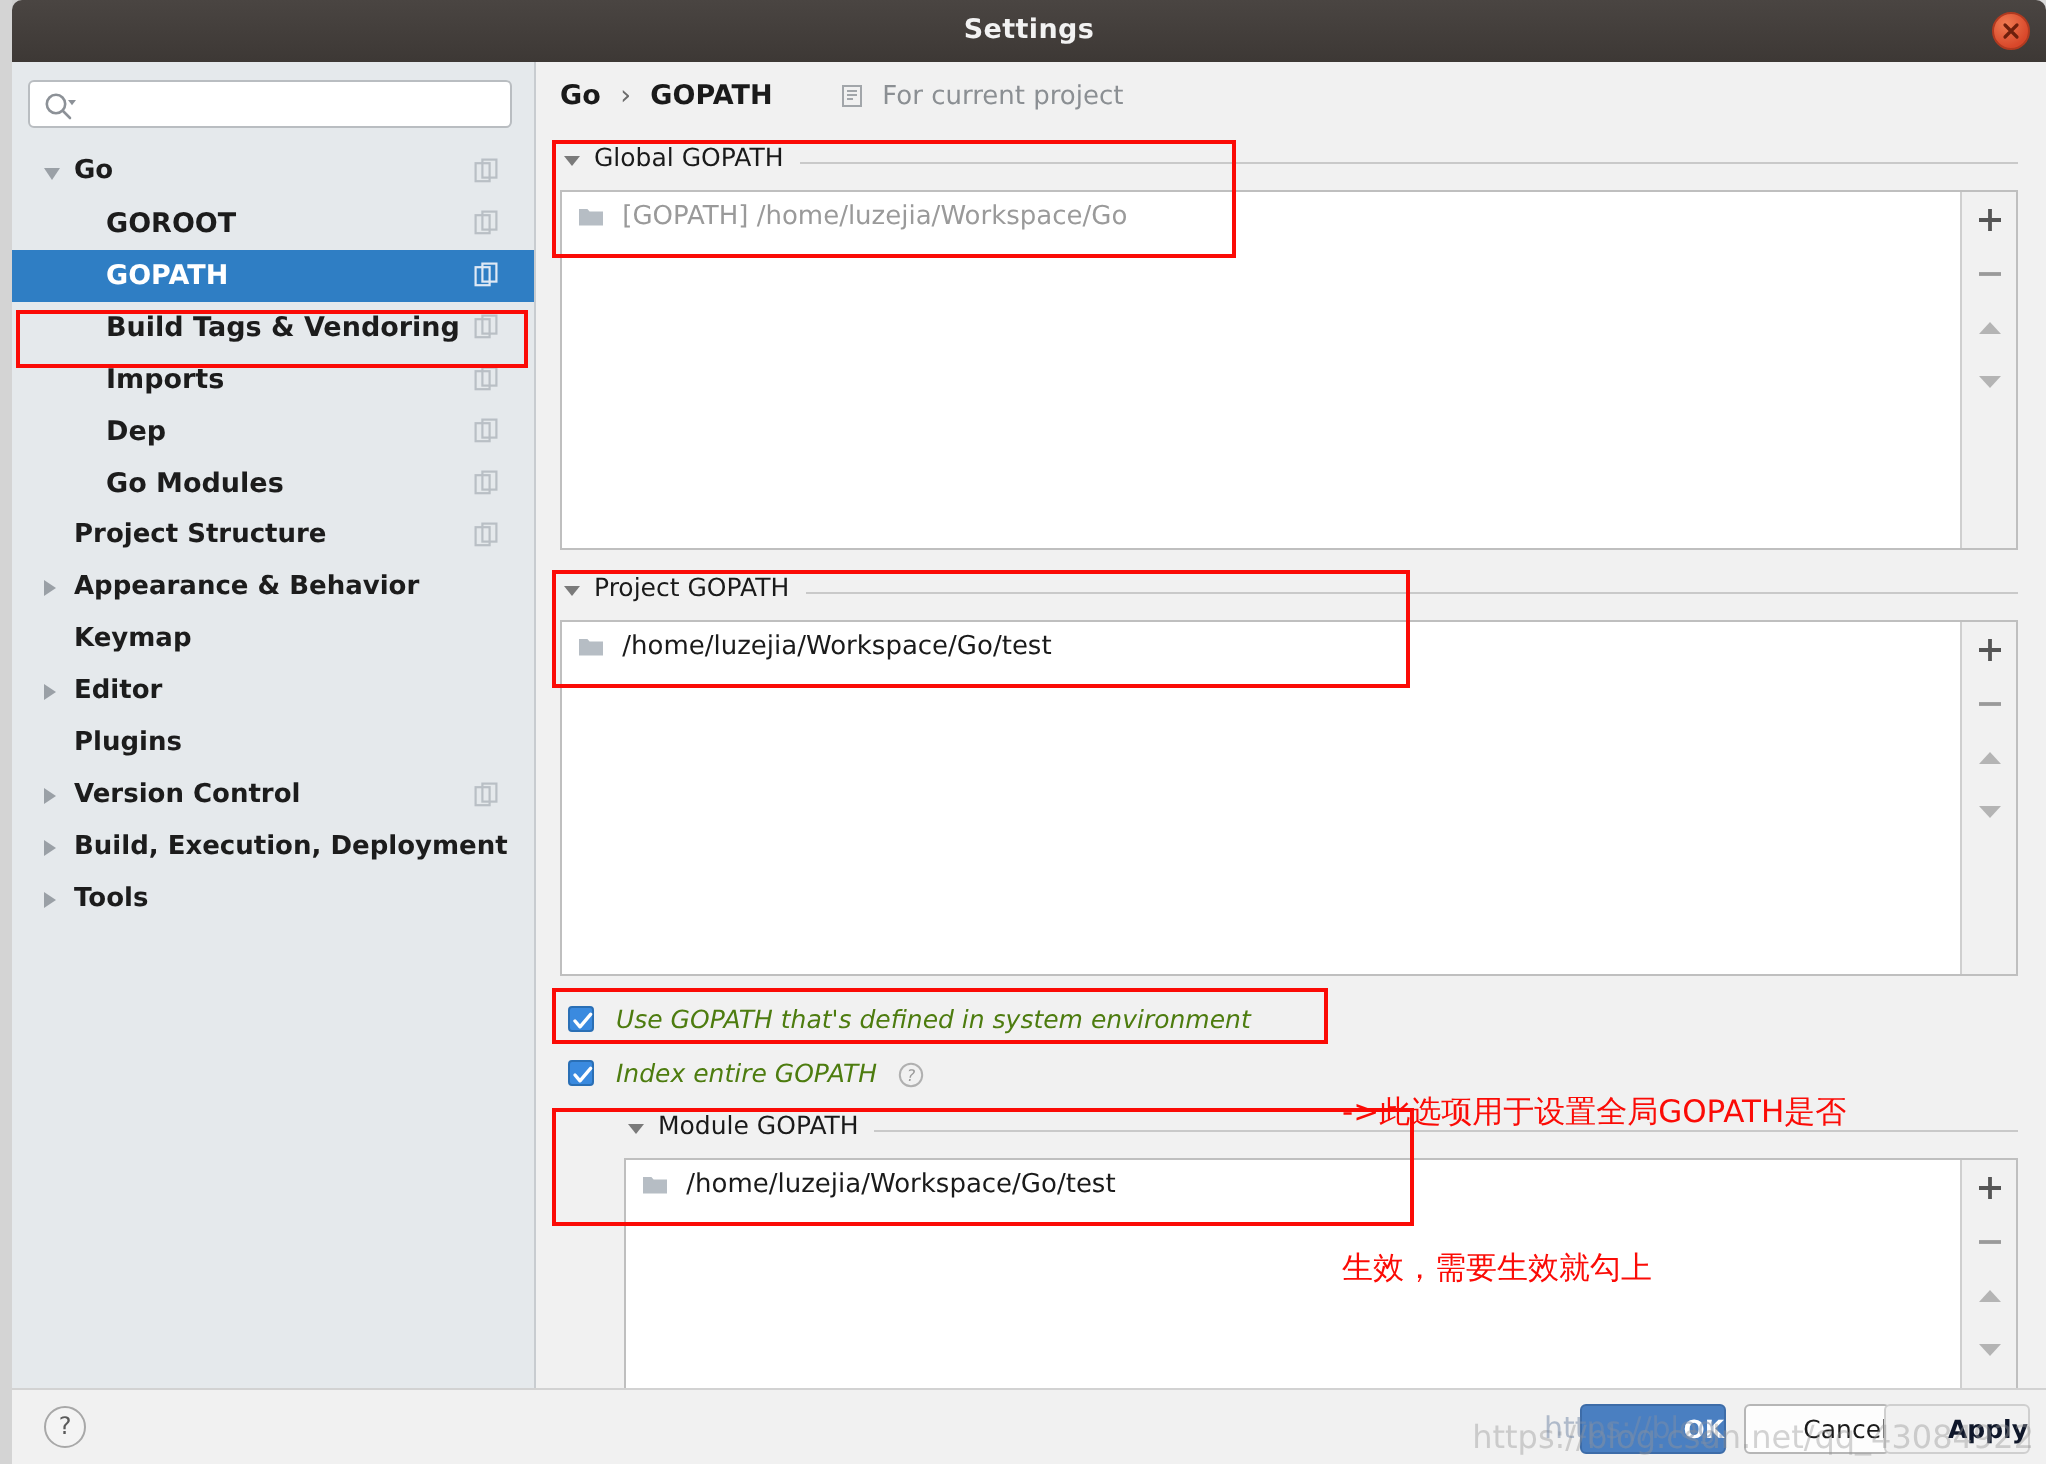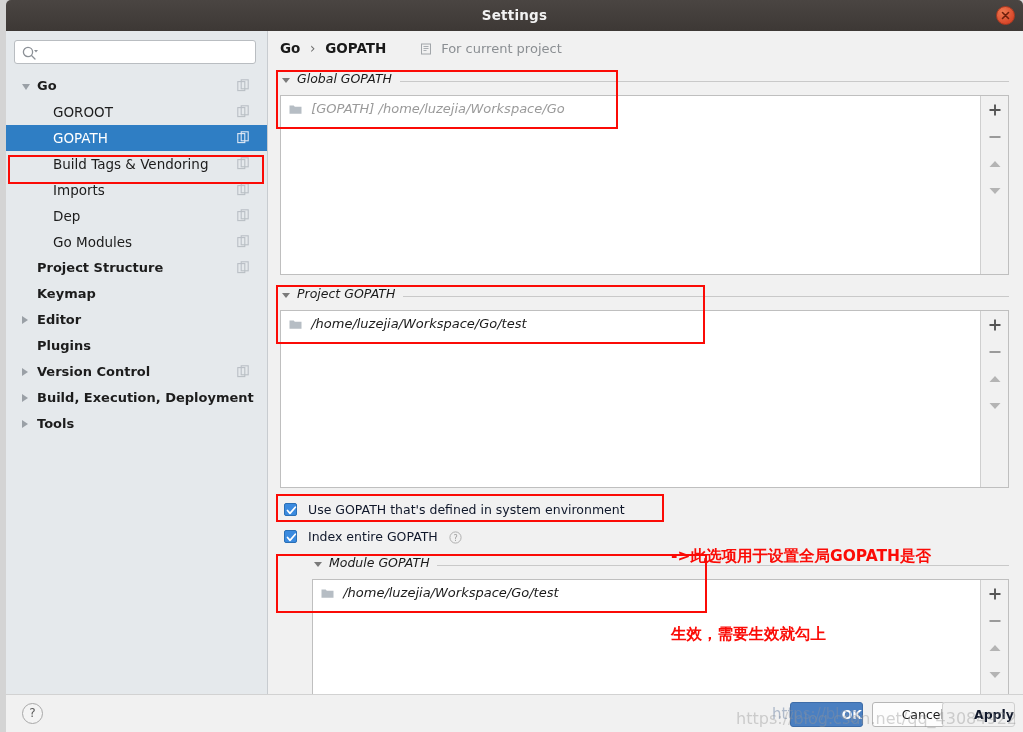--- a/index.html
+++ b/index.html
@@ -88,21 +88,21 @@
     border-top: 6px solid #9aa0a6;
     border-left: 4.5px solid transparent;
     border-right: 4.5px solid transparent;
     top: 11px;
   }
   .tree-label {
     position: absolute; top: 0;
     font-size: 13px; color: #1c1c1c;
   }
   .lvl0 .tree-label { left: 31px; font-weight: bold; }
-  .lvl1 .tree-label { left: 47px; font-weight: normal; font-size: 13.5px; }
+  .lvl1 .tree-label { left: 47px; font-weight: bold; font-size: 13.5px; }
   .copy-icon {
     position: absolute; right: 16px; top: 6px;
     width: 14px; height: 14px;
   }
   .tree-row.selected {
     background: #2f7ec4;
   }
   .tree-row.selected .tree-label { color: #ffffff; }
 
   
@@ -126,21 +126,21 @@
   .crumb-sep { color: #6b6b6b; font-weight: normal; padding: 0 5px; }
   .for-project {
     position: absolute; left: 152px; top: 10px;
     font-size: 13px; color: #8b8f93; white-space: nowrap;
   }
   .for-project .pj-icon {
     display: inline-block; vertical-align: -2px; margin-right: 5px;
   }
 
   
-  .group { position: absolute; left: 12px; right: 14px; font-style: italic; }
+  .group { position: absolute; left: 12px; right: 14px; }
   .group-head { position: relative; height: 20px; }
   .group-arrow {
     position: absolute; left: 2px; top: 7px;
     width: 0; height: 0;
     border-top: 5px solid #7a7a7a;
     border-left: 4px solid transparent;
     border-right: 4px solid transparent;
   }
   .group-title {
     position: absolute; left: 17px; top: 0;
@@ -173,21 +173,21 @@
     background: #f1f1f1; border-left: 1px solid #cfcfcf;
   }
   .tb-btn {
     position: relative; width: 28px; height: 27px; cursor: pointer;
   }
   .tb-btn svg { position: absolute; left: 50%; top: 50%; transform: translate(-50%,-50%); }
 
   
   .cb-row {
     position: absolute; height: 22px; line-height: 22px;
-    font-size: 12.5px; color: #0f172a; white-space: nowrap;
+    font-size: 12.5px; color: #4d7c0f; white-space: nowrap; font-style: italic;
   }
   .cbox {
     display: inline-block; width: 13px; height: 13px;
     vertical-align: -2px; margin-right: 7px;
     background: #3a8adf; border: 1px solid #2a6fb5; border-radius: 2px;
     position: relative;
   }
   .cbox svg { position: absolute; left: 1px; top: 1px; }
   .help-icon {
     display: inline-block; vertical-align: -3px; margin-left: 7px;
@@ -324,20 +324,24 @@
               <rect x="0.8" y="2.6" width="7" height="9" fill="none" stroke="#b9bfc5" stroke-width="1.1"></rect>
               <rect x="4.2" y="0.8" width="7" height="9" fill="none" stroke="#b9bfc5" stroke-width="1.1"></rect>
             </svg>
           </div>
           <div class="tree-row lvl0">
             <span class="tree-label">Project Structure</span>
             <svg class="copy-icon" viewBox="0 0 14 14">
               <rect x="0.8" y="2.6" width="7" height="9" fill="none" stroke="#b9bfc5" stroke-width="1.1"></rect>
               <rect x="4.2" y="0.8" width="7" height="9" fill="none" stroke="#b9bfc5" stroke-width="1.1"></rect>
             </svg>
+          </div>
+          <div class="tree-row lvl0">
+            <span class="arrow collapsed"></span>
+            <span class="tree-label">Appearance &amp; Behavior</span>
           </div>
           <div class="tree-row lvl0">
             <span class="tree-label">Keymap</span>
           </div>
           <div class="tree-row lvl0">
             <span class="arrow collapsed"></span>
             <span class="tree-label">Editor</span>
           </div>
           <div class="tree-row lvl0">
             <span class="tree-label">Plugins</span>
@@ -513,21 +517,21 @@
             </div>
           </div>
         </div>
       </div>
 
       <div class="hl" style="left:8px; top:39px; width:342px; height:59px;"></div>
       <div class="hl" style="left:8px; top:254px; width:429px; height:59px;"></div>
       <div class="hl" style="left:8px; top:463px; width:388px; height:28px;"></div>
       <div class="hl" style="left:8px; top:523px; width:431px; height:59px;"></div>
 
-      <div class="annot" style="left:403px; top:460px;font-weight:bold;">
+      <div class="annot" style="left:403px; top:460px;">
         <div>-&gt;此选项用于设置全局GOPATH是否</div>
         <div>生效，需要生效就勾上</div>
       </div>
 
     </div>
 
     <div class="bottombar">
       <div class="help-btn">?</div>
       <div class="btn btn-ok">OK</div>
       <div class="btn btn-cancel">Cancel</div>

